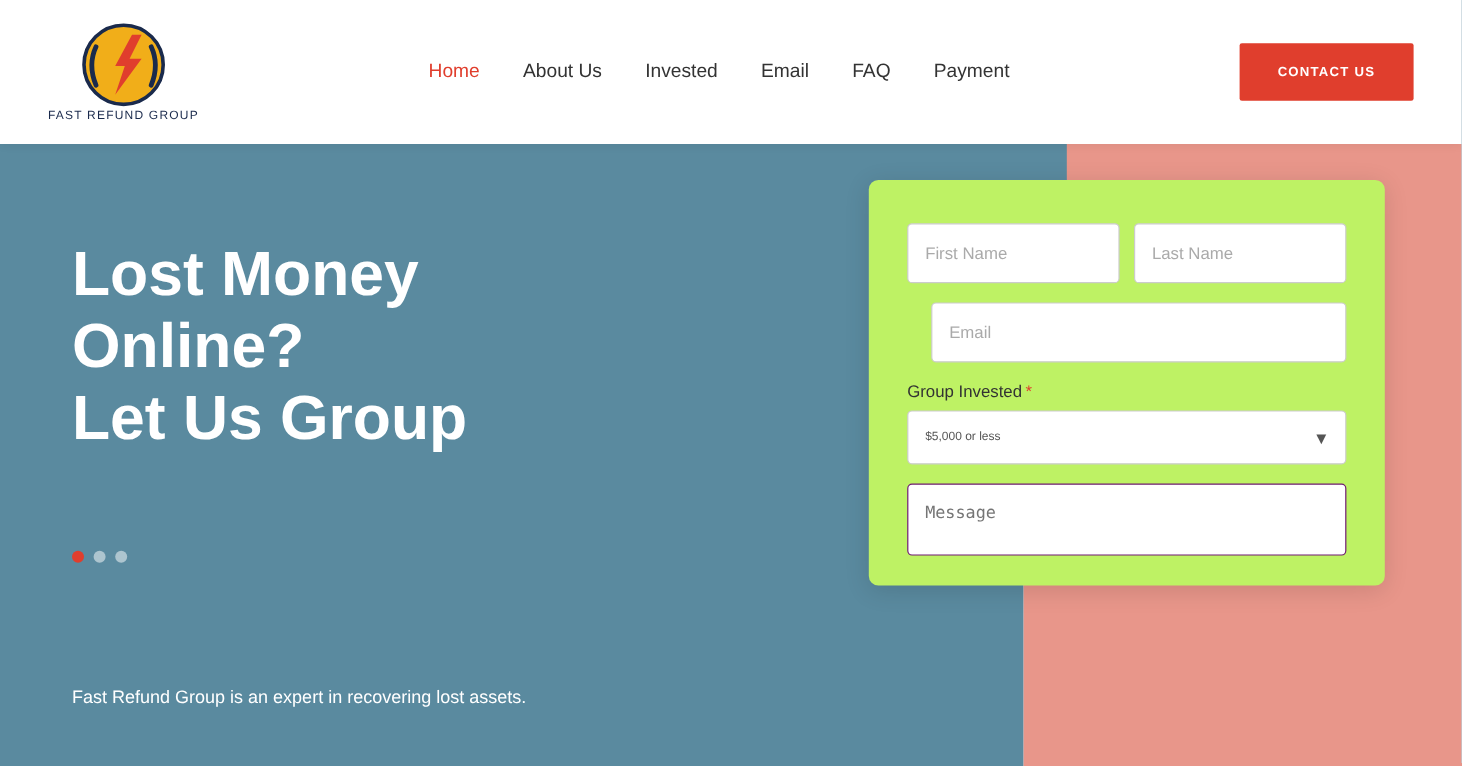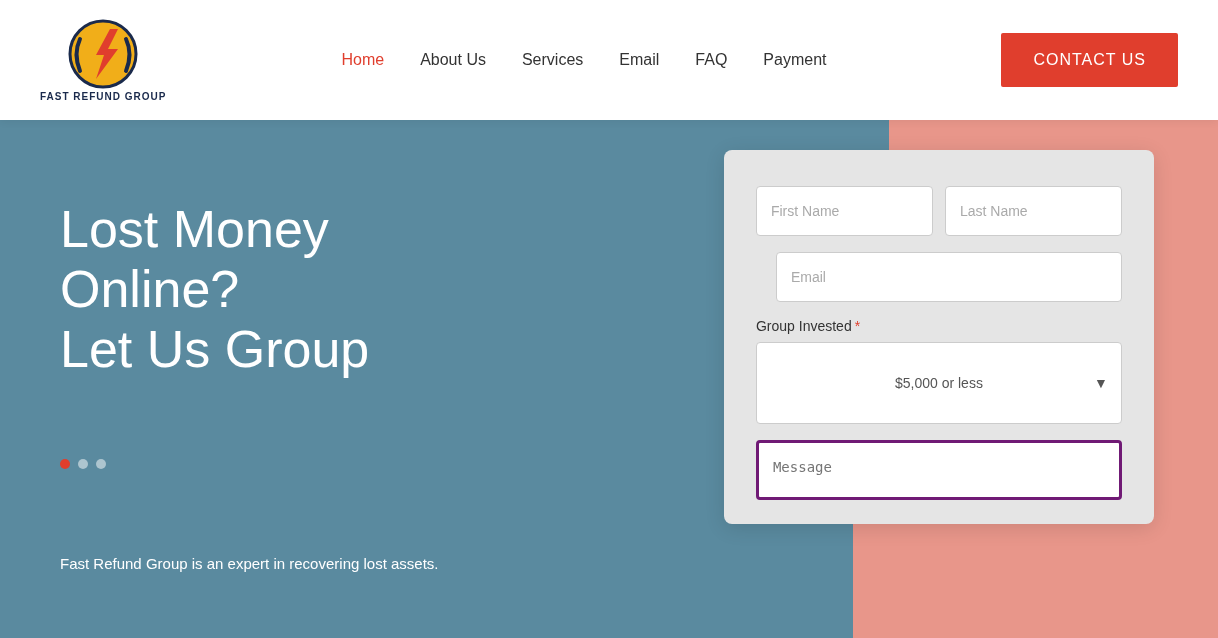--- a/index.html
+++ b/index.html
@@ -21,21 +21,21 @@
       display: flex;
       flex-direction: column;
       align-items: center;
     }
     .logo-icon {
       width: 70px;
       height: 70px;
     }
     .logo-text {
       font-size: 10px;
-      font-weight: bold;
+      font-weight: normal;
       color: #1a2a4c;
       letter-spacing: 1px;
       margin-top: 2px;
       text-align: left;
     }
     nav {
       display: flex;
       align-items: center;
       gap: 36px;
     }
@@ -48,22 +48,22 @@
       text-align: center;
     }
     .nav-link.active {
       color: #e03e2d;
     }
     .contact-btn {
       background: #e03e2d;
       color: #fff;
       border: none;
       padding: 18px 32px;
-      font-size: 16px;
-      font-weight: normal;
+      font-size: 11px;
+      font-weight: bold;
       letter-spacing: 1px;
       cursor: pointer;
       border-radius: 2px;
     }
 
     
     .hero {
       position: relative;
       min-height: 520px;
       display: flex;
@@ -106,29 +106,29 @@
     .hero-left {
       flex: 0 0 55%;
       padding: 80px 60px 40px 60px;
       display: flex;
       flex-direction: column;
       justify-content: flex-start;
     }
     .hero-heading {
       color: #fff;
       font-size: 52px;
-      font-weight: 400;
+      font-weight: 700;
       line-height: 1.15;
       margin-bottom: 20px;
     }
     .hero-subtext {
       color: #fff;
       font-size: 15px;
       margin-top: auto;
-      margin-bottom: 28px;
+      margin-bottom: 10px;
     }
     .slider-dots {
       display: flex;
       gap: 8px;
       margin-bottom: 20px;
       margin-top: 60px;
     }
     .dot {
       width: 10px;
       height: 10px;
@@ -141,21 +141,21 @@
 
     
     .hero-form-wrapper {
       flex: 0 0 45%;
       display: flex;
       align-items: flex-start;
       justify-content: center;
       padding: 30px 20px 0 10px;
     }
     .form-card {
-      background: #e5e5e5;
+      background: #bef264;
       border-radius: 8px;
       padding: 36px 32px 20px 32px;
       width: 430px;
       box-shadow: 0 4px 20px rgba(0,0,0,0.12);
     }
     .form-row {
       display: flex;
       gap: 12px;
       margin-bottom: 16px;
     }
@@ -180,43 +180,42 @@
     .required {
       color: #e03e2d;
       margin-left: 3px;
     }
     .form-select-wrapper {
       position: relative;
       width: 100%;
     }
     .form-select {
       width: 100%;
-      padding: 32px 14px;
+      padding: 16px 14px;
       border: 1px solid #ccc;
       border-radius: 4px;
-      font-size: 14px;
+      font-size: 10px;
       color: #555;
       appearance: none;
       background: #fff;
       cursor: pointer;
-      text-align: center;
     }
     .select-arrow {
       position: absolute;
       right: 14px;
       top: 50%;
       transform: translateY(-50%);
       pointer-events: none;
       color: #555;
       font-size: 14px;
     }
     .form-textarea {
       width: 100%;
       padding: 16px 14px;
-      border: 3px solid #701a75;
+      border: 1px solid #701a75;
       border-radius: 4px;
       font-size: 14px;
       color: #aaa;
       resize: none;
       height: 60px;
       margin-top: 16px;
     }
   </style>
 </head>
 <body>
@@ -232,21 +231,21 @@
 
       <path d="M12,20 Q5,35 12,52" stroke="#1a2a4c" stroke-width="4" fill="none" stroke-linecap="round"></path>
       <path d="M58,20 Q65,35 58,52" stroke="#1a2a4c" stroke-width="4" fill="none" stroke-linecap="round"></path>
     </svg>
     <span class="logo-text">FAST REFUND GROUP</span>
   </div>
 
   <nav>
     <a class="nav-link active">Home</a>
     <a class="nav-link">About Us</a>
-    <a class="nav-link">Services</a>
+    <a class="nav-link">Invested</a>
     <a class="nav-link">Email</a>
     <a class="nav-link">FAQ</a>
     <a class="nav-link">Payment</a>
   </nav>
 
   <button class="contact-btn">CONTACT US</button>
 </header>
 
 <section class="hero">
 

